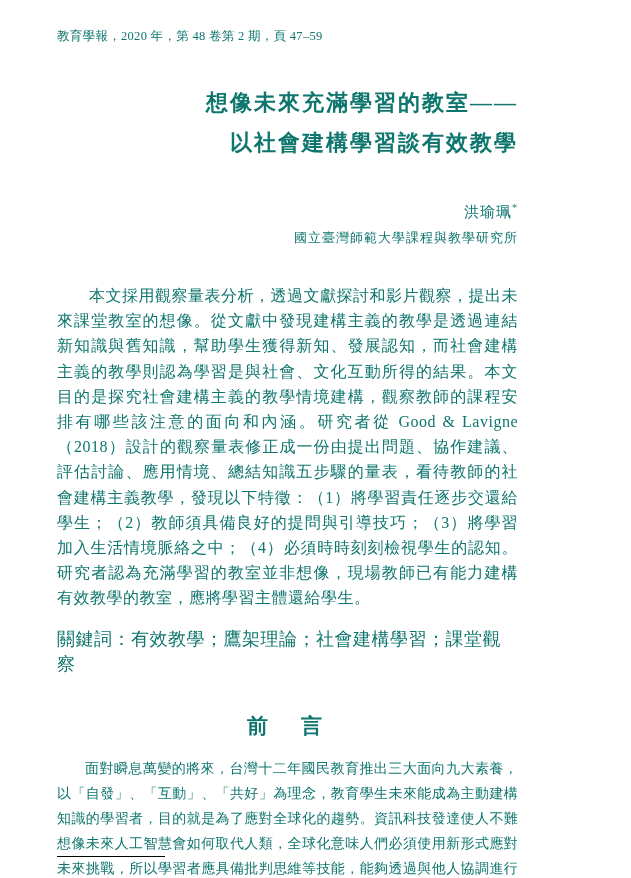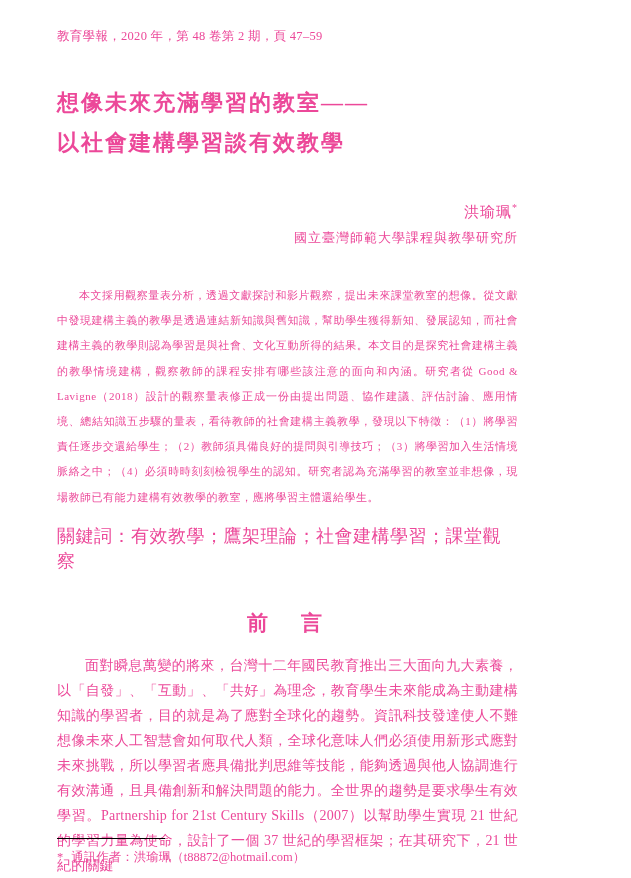--- a/index.html
+++ b/index.html
@@ -5,34 +5,34 @@
   html, body {
     margin: 0;
     padding: 0;
     background: #ffffff;
   }
   .page {
     position: relative;
     width: 572px;
     height: 878px;
     background: #ffffff;
-    color: #ec4899;
+    color: #0f766e;
     font-family: "Liberation Serif", "DejaVu Serif", serif;
     box-sizing: border-box;
     padding: 24px 54px 0 57px;
     overflow: hidden;
   }
   .journal-header {
     font-size: 12.5px;
     line-height: 25px;
     letter-spacing: 0.3px;
   }
   .paper-title {
     margin-top: 34px;
-    text-align: left;
+    text-align: right;
     font-size: 22px;
     font-weight: bold;
     line-height: 40px;
     letter-spacing: 2px;
   }
   .author-line {
     margin-top: 39px;
     text-align: right;
     font-size: 15px;
     letter-spacing: 1px;
@@ -42,21 +42,21 @@
     vertical-align: super;
   }
   .affiliation-line {
     margin-top: 7px;
     text-align: right;
     font-size: 13px;
     letter-spacing: 1px;
   }
   .abstract-para {
     margin-top: 36px;
-    font-size: 11px;
+    font-size: 16px;
     line-height: 25.2px;
     text-align: justify;
     text-indent: 2em;
     letter-spacing: 0.5px;
   }
   .keywords-line {
     margin-top: 14px;
     font-size: 18px;
     line-height: 25px;
     letter-spacing: 0.5px;
@@ -119,18 +119,15 @@
   <p class="abstract-para">本文採用觀察量表分析，透過文獻探討和影片觀察，提出未來課堂教室的想像。從文獻中發現建構主義的教學是透過連結新知識與舊知識，幫助學生獲得新知、發展認知，而社會建構主義的教學則認為學習是與社會、文化互動所得的結果。本文目的是探究社會建構主義的教學情境建構，觀察教師的課程安排有哪些該注意的面向和內涵。研究者從 Good &amp; Lavigne（2018）設計的觀察量表修正成一份由提出問題、協作建議、評估討論、應用情境、總結知識五步驟的量表，看待教師的社會建構主義教學，發現以下特徵：（1）將學習責任逐步交還給學生；（2）教師須具備良好的提問與引導技巧；（3）將學習加入生活情境脈絡之中；（4）必須時時刻刻檢視學生的認知。研究者認為充滿學習的教室並非想像，現場教師已有能力建構有效教學的教室，應將學習主體還給學生。</p>
 
   <div class="keywords-line">關鍵詞：有效教學；鷹架理論；社會建構學習；課堂觀察</div>
 
   <div class="section-heading">前　言</div>
 
   <p class="body-para">面對瞬息萬變的將來，台灣十二年國民教育推出三大面向九大素養，以「自發」、「互動」、「共好」為理念，教育學生未來能成為主動建構知識的學習者，目的就是為了應對全球化的趨勢。資訊科技發達使人不難想像未來人工智慧會如何取代人類，全球化意味人們必須使用新形式應對未來挑戰，所以學習者應具備批判思維等技能，能夠透過與他人協調進行有效溝通，且具備創新和解決問題的能力。全世界的趨勢是要求學生有效學習。Partnership for 21st Century Skills（2007）以幫助學生實現 21 世紀的學習力量為使命，設計了一個 37 世紀的學習框架；在其研究下，21 世紀的關鍵</p>
 
   <div class="footnote-block">
     <div class="footnote-rule"></div>
-    <div class="footnote-text">
-      <span class="fn-marker">*</span><span>通訊作者：洪瑜珮（t88872@hotmail.com）</span>
-    </div>
   </div>
 
 </div>
 
 </body></html>

